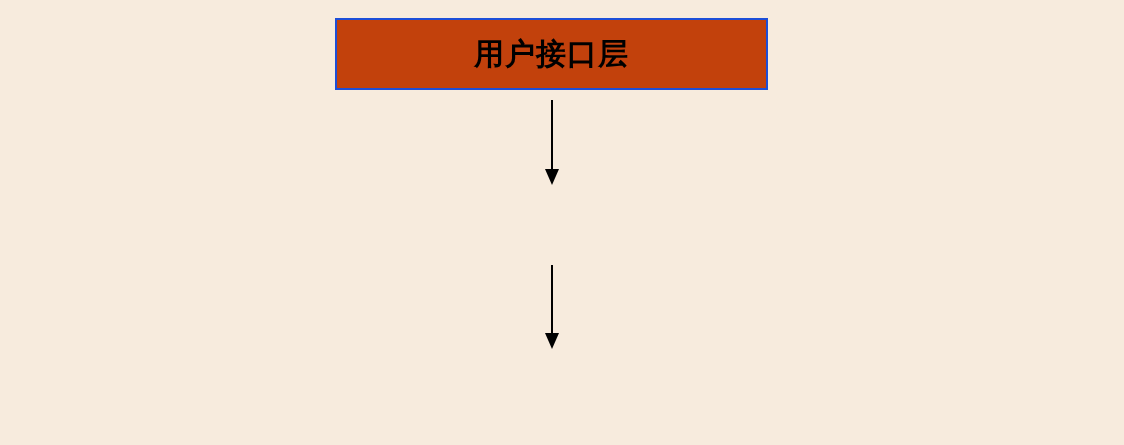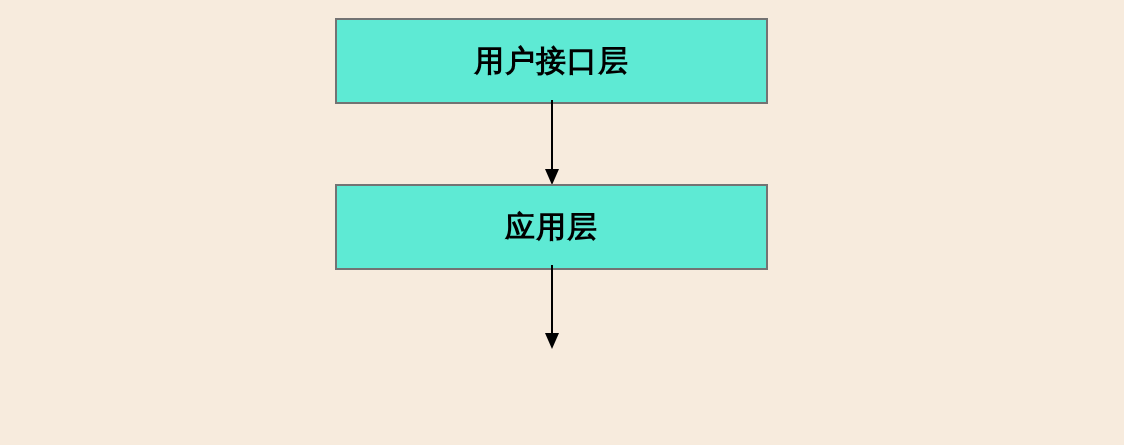--- a/index.html
+++ b/index.html
@@ -11,24 +11,24 @@
     width: 1124px;
     height: 445px;
     background: #f7ebdd;
     font-family: "Liberation Sans", "DejaVu Sans", sans-serif;
     overflow: hidden;
   }
   .node {
     position: absolute;
     left: 335px;
     width: 433px;
-    height: 86px;
+    height: 72px;
     box-sizing: border-box;
-    background: #5eead4;
-    border: 2px solid #737373;
+    background: #c2410c;
+    border: 2px solid #1d4ed8;
     display: flex;
     align-items: center;
     justify-content: center;
   }
   .node-label {
     color: #000000;
     font-size: 30px;
     font-weight: bold;
     letter-spacing: 1px;
     line-height: 1;
@@ -67,23 +67,20 @@
 
   <div class="node" id="node-0">
     <span class="node-label">用户接口层</span>
   </div>
 
   <div class="edge" id="edge-0">
     <div class="edge-line"></div>
     <div class="edge-head"></div>
   </div>
 
-  <div class="node" id="node-1">
-    <span class="node-label">应用层</span>
-  </div>
 
   <div class="edge" id="edge-1">
     <div class="edge-line"></div>
     <div class="edge-head"></div>
   </div>
 
 
 </div>
 
 </body></html>

